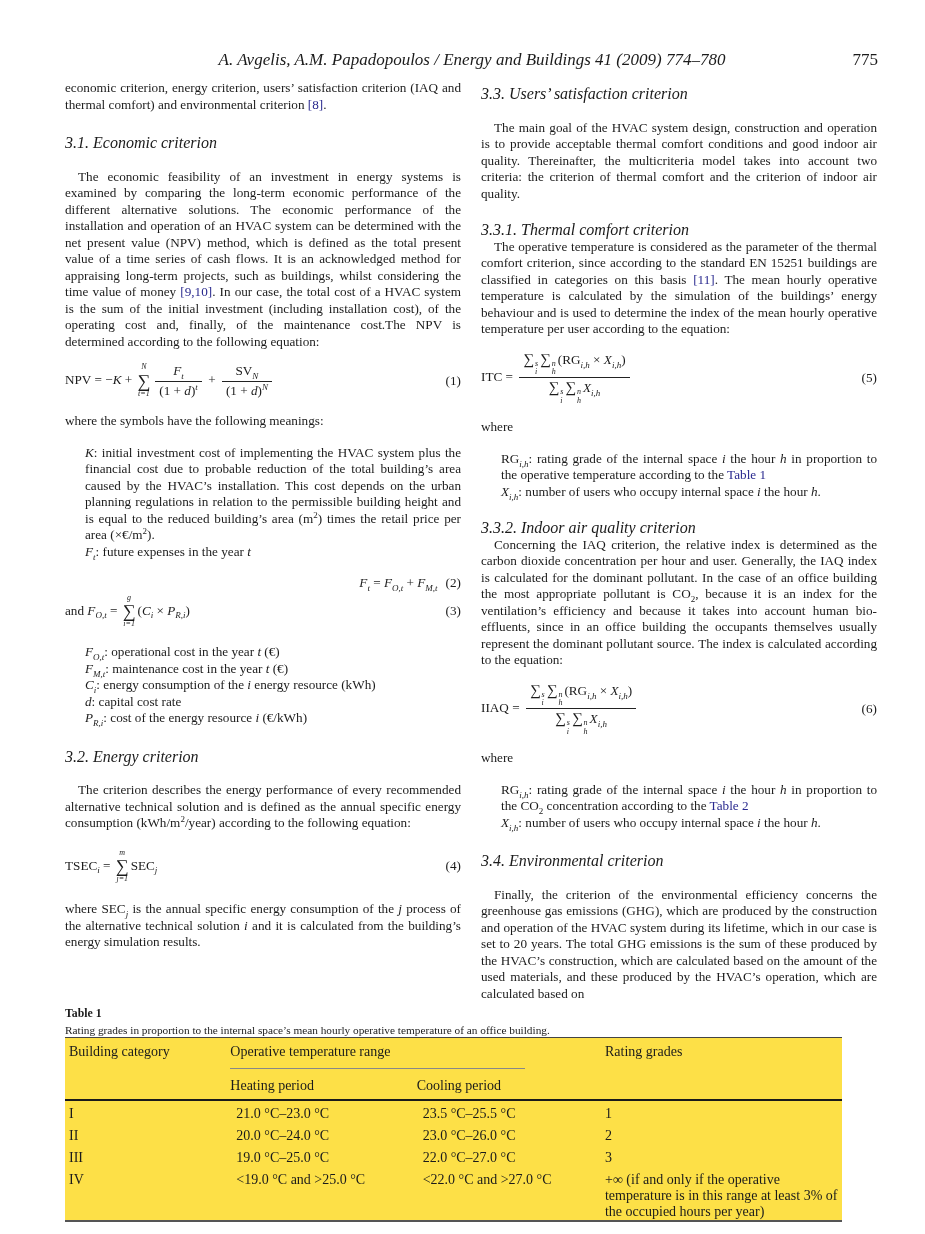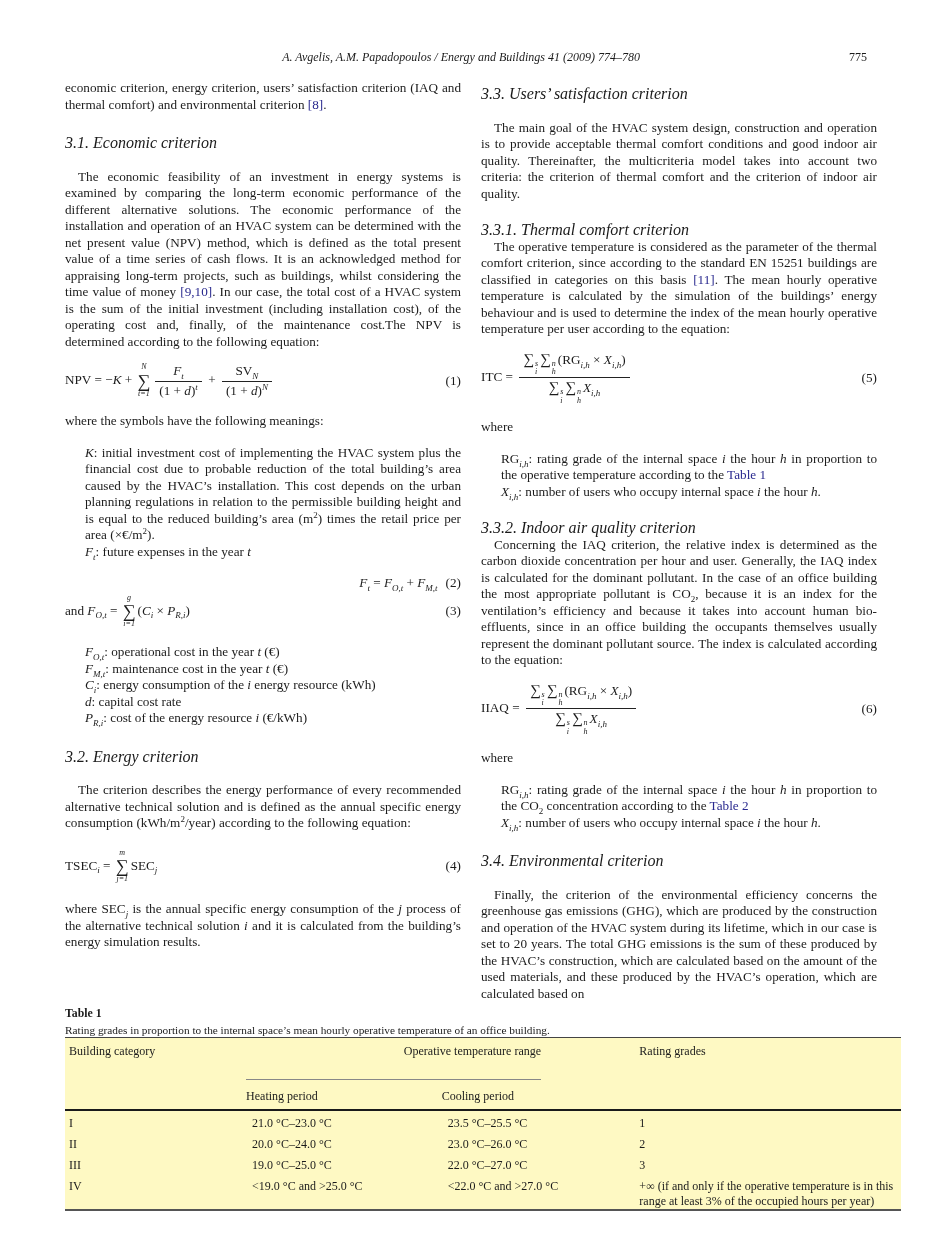--- a/index.html
+++ b/index.html
@@ -1,21 +1,21 @@
 <!DOCTYPE html>
 <html><head>
 <meta charset="utf-8">
 <style>
   html,body{margin:0;padding:0;background:#9a9a9a;}
   .page{
     position:relative;width:925px;height:1234px;background:#ffffff;
     font-family:"Liberation Serif", serif;color:#1b1b1b;overflow:hidden;margin:0 auto;
   }
   
-  .runhead{position:absolute;top:50px;left:55px;width:812px;height:16px;font-size:12px;}
+  .runhead{position:absolute;top:50px;left:66px;width:812px;height:16px;font-size:17px;}
   .rh-center{position:absolute;left:0;right:0;text-align:center;font-style:italic;}
   .rh-page{position:absolute;right:0;top:0;font-style:normal;}
   
   .columns{position:absolute;top:80px;left:65px;width:812px;display:flex;gap:20px;}
   .col{width:396px;font-size:13.2px;line-height:16.5px;text-align:justify;}
   .body-p{margin:0 0 0 0;}
   .body-p.indent{text-indent:13px;}
   .sec{font-style:italic;font-weight:normal;font-size:16px;margin:22px 0 17px 0;}
   .sec.tight{margin:20px 0 0 0;}
   .equation{display:flex;justify-content:space-between;align-items:center;margin:13px 0;}
@@ -34,27 +34,27 @@
   .frac{display:inline-block;text-align:center;vertical-align:middle;margin:0 3px;}
   .frac .num{display:block;padding:0 4px 1px 4px;border-bottom:1px solid #222;}
   .frac .den{display:block;padding:1px 4px 0 4px;}
   .isum{font-size:15px;}
   .istack{display:inline-flex;flex-direction:column;align-items:flex-start;font-size:8px;line-height:1.05;font-style:italic;vertical-align:-2px;margin:0 2px 0 1px;}
   .xref{color:#28288e;text-decoration:none;cursor:pointer;}
   
   .table-block{position:absolute;top:1006px;left:65px;width:812px;}
   .tbl-label{font-weight:bold;font-size:11.8px;margin-bottom:3px;}
   .tbl-caption{font-size:11.3px;margin-bottom:1px;}
-  table.t1{width:836px;border-collapse:collapse;background:#fef9c3;font-size:12px;
+  table.t1{width:777px;border-collapse:collapse;background:#fde047;font-size:14px;
     border-top:1px solid #444;border-bottom:2px solid #555;}
   table.t1 th, table.t1 td{font-weight:normal;text-align:left;vertical-align:top;padding:3px 4px;}
   table.t1 thead th{padding-top:6px;padding-bottom:5px;}
   table.t1 thead tr.subhead th{padding-top:4px;}
   table.t1 thead{border-bottom:2px solid #1a1a1a;}
-  .otr-rule{display:inline-block;width:295px;border-bottom:1px solid #888;padding-bottom:20px;text-align:right;}
+  .otr-rule{display:inline-block;width:295px;border-bottom:1px solid #888;padding-bottom:8px;}
   table.t1 tbody tr:first-child td{padding-top:5px;}
   table.t1 tbody tr:last-child td{padding-bottom:0;}
   table.t1 td.c2, table.t1 td.c3{padding-left:10px;}
 </style>
 </head>
 <body>
 
 <div class="page">
 
   <div class="runhead">

